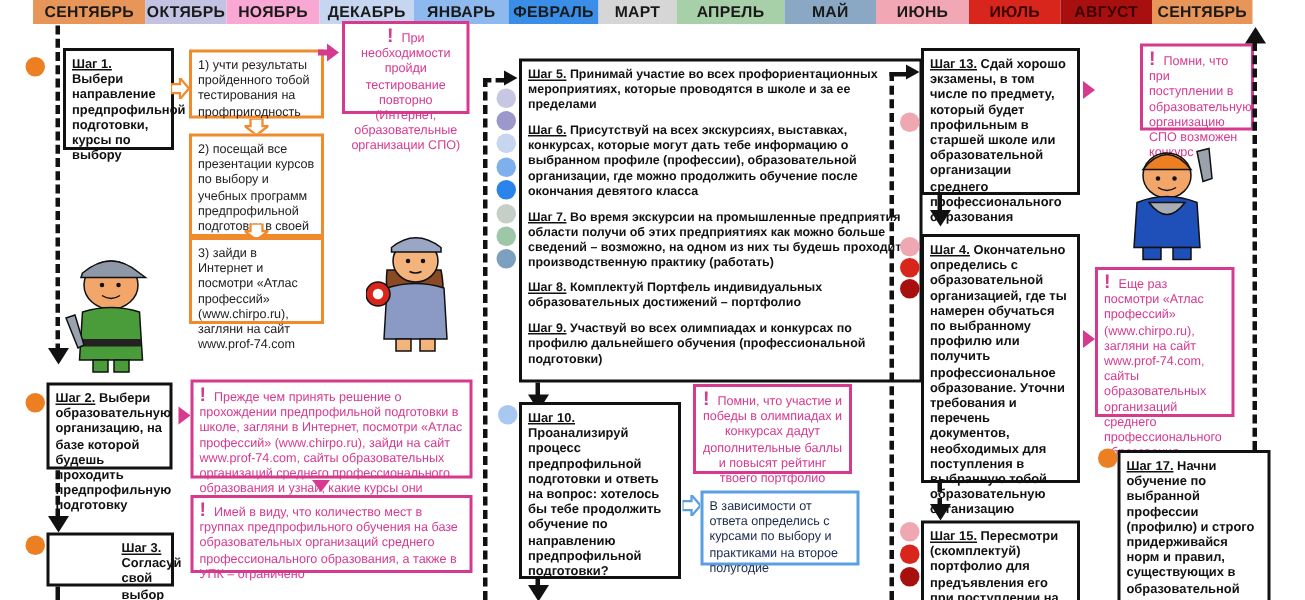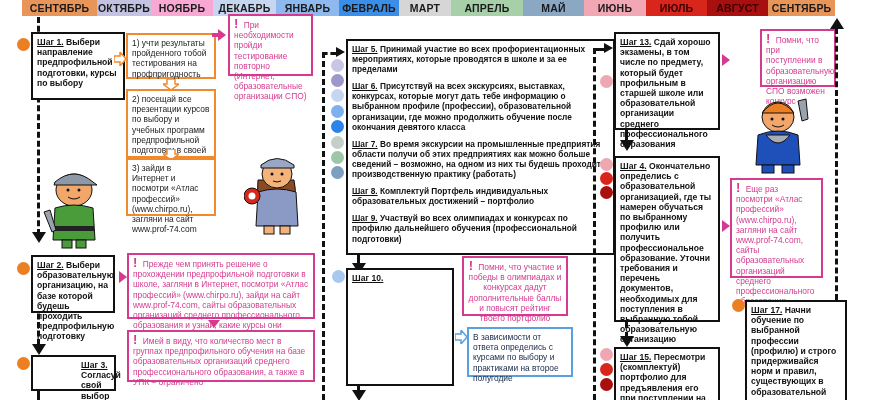--- a/index.html
+++ b/index.html
@@ -49,41 +49,41 @@
     <div class="month" style="width: 67px; background: rgb(232, 149, 90);">СЕНТЯБРЬ</div>
   </div>
 
 <div class="vdash" style="left:37px;top:17px;height:218px;"></div>
 <div class="arrow-down" style="left:32px;top:232px;"></div>
 <div class="vdash" style="left:37px;top:305px;height:40px;"></div>
 <div class="arrow-down" style="left:32px;top:344px;"></div>
 <div class="vdash" style="left:37px;top:390px;height:10px;"></div>
 
 <div class="dot" style="left:17px;top:38px;background:#ec7f22;"></div>
-<div class="box" style="left:31px;top:32px;width:94px;height:68px;">
+<div class="box" style="left:42px;top:32px;width:74px;height:68px;">
   <span class="lbl">Шаг 1.</span>
   <span>Выбери направление предпрофильной подготовки, курсы по выбору</span>
 </div>
 <svg class="oarr-right" style="left:114px;top:52px;" viewBox="0 0 12 14">
     <path d="M0 4 H6 V0 L12 7 L6 14 V10 H0 Z" fill="#fff" stroke="#f08a2c" stroke-width="1.5"></path>
   </svg>
 
 <div class="obox" style="left:126px;top:33px;width:90px;height:46px;">1) учти результаты пройденного тобой тестирования на профпригодность</div>
 <svg class="oarr-down" style="left:163px;top:79px;" viewBox="0 0 16 11">
     <path d="M4 0 H12 V5 H16 L8 11 L0 5 H4 Z" fill="#fff" stroke="#f08a2c" stroke-width="1.5"></path>
   </svg>
 <div class="obox" style="left:126px;top:89px;width:90px;height:69px;">2) посещай все презентации курсов по выбору и учебных программ предпрофильной подготовки в своей школе</div>
 <svg class="oarr-down" style="left:163px;top:149px;" viewBox="0 0 16 11">
     <path d="M4 0 H12 V5 H16 L8 11 L0 5 H4 Z" fill="#fff" stroke="#f08a2c" stroke-width="1.5"></path>
   </svg>
 <div class="obox" style="left:126px;top:158px;width:90px;height:58px;">3) зайди в Интернет и посмотри «Атлас профессий» (www.chirpo.ru), загляни на сайт www.prof-74.com</div>
 
 <div class="parr-right" style="left:218px;top:29px;"></div>
 <div class="pline" style="left:212px;top:33px;width:7px;height:4px;"></div>
-<div class="pbox" style="left:228px;top:14px;width:85px;height:62px;">
+<div class="pbox" style="left:228px;top:14px;width:85px;height:62px;text-align:center;">
   <span class="excl">!</span>
   <span>При необходимости пройди тестирование повторно (Интернет, образовательные организации СПО)</span>
 </div>
 
 <svg class="abs" style="left:42px;top:168px;" width="62" height="82" viewBox="0 0 62 82">
   <ellipse cx="32" cy="22" rx="18" ry="16" fill="#f3a66a" stroke="#111"></ellipse>
   <path d="M13 14 Q32 -2 51 14 L55 17 L12 17 Z" fill="#8e98a6" stroke="#111"></path>
   <circle cx="26" cy="22" r="1.5" fill="#111"></circle>
     <circle cx="37" cy="22" r="1.5" fill="#111"></circle>
   <path d="M26 29 Q32 33 38 29" stroke="#111" fill="none"></path>
@@ -153,20 +153,21 @@
   <div class="mstep"><span class="lbl">Шаг 9.</span> <span>Участвуй во всех олимпиадах и конкурсах по профилю дальнейшего обучения (профессиональной подготовки)</span></div>
 </div>
 
 <div class="vdash" style="left:357px;top:255px;height:10px;"></div>
 <div class="arrow-down" style="left:352px;top:263px;"></div>
 <div class="parr-down" style="left:508px;top:256px;"></div>
 
 <div class="dot" style="left:332px;top:270px;background:#a9c8f0;"></div>
 <div class="box" style="left:346px;top:268px;width:108px;height:118px;">
   <span class="lbl">Шаг 10.</span><br>
+  <span>Проанализируй процесс предпрофильной подготовки и ответь на вопрос: хотелось бы тебе продолжить обучение по направлению предпрофильной подготовки?</span>
 </div>
 <div class="vdash" style="left:357px;top:386px;height:6px;"></div>
 <div class="arrow-down" style="left:352px;top:390px;"></div>
 
 <div class="pbox" style="left:462px;top:256px;width:106px;height:60px;text-align:center;">
   <span class="excl">!</span>
   <span>Помни, что участие и победы в олимпиадах и конкурсах дадут дополнительные баллы и повысят рейтинг твоего портфолио</span>
 </div>
 
 <svg class="barr-right" style="left:455px;top:330px;" viewBox="0 0 12 14">

